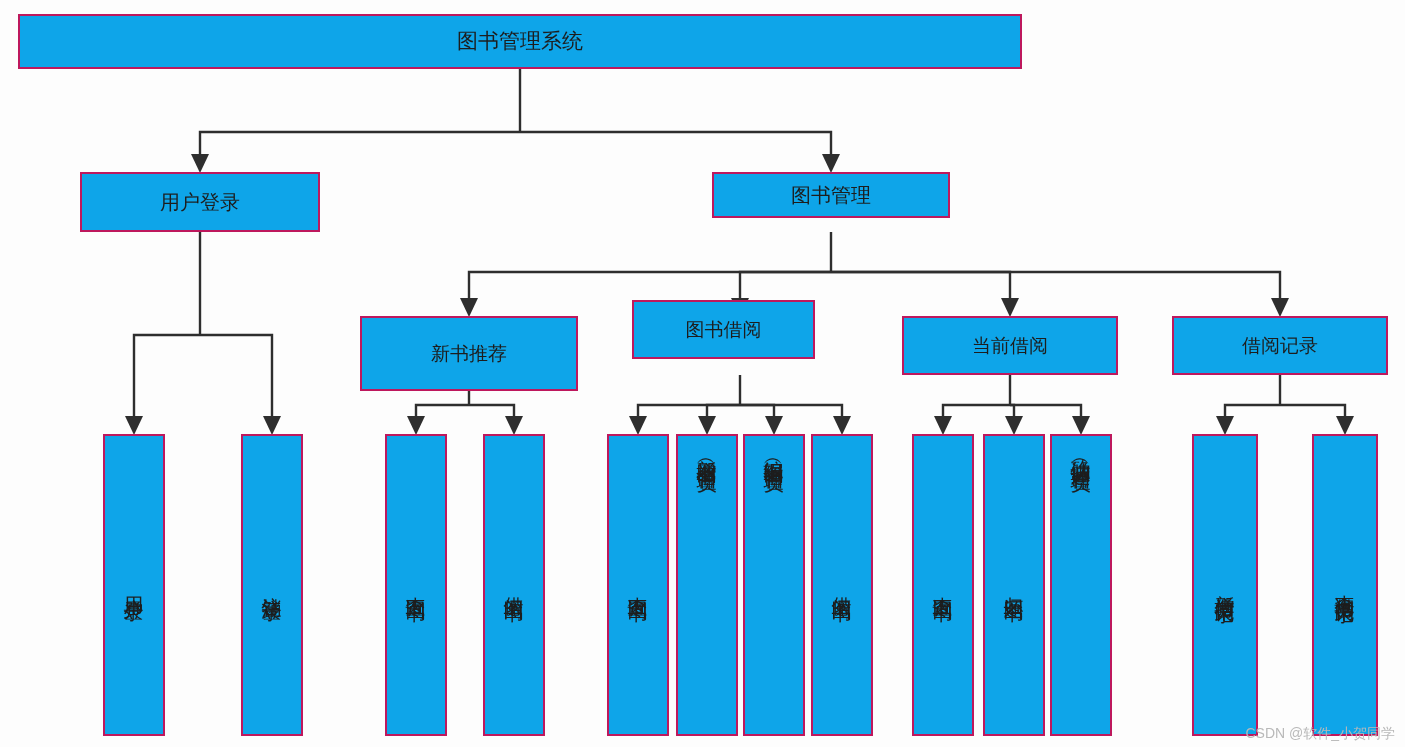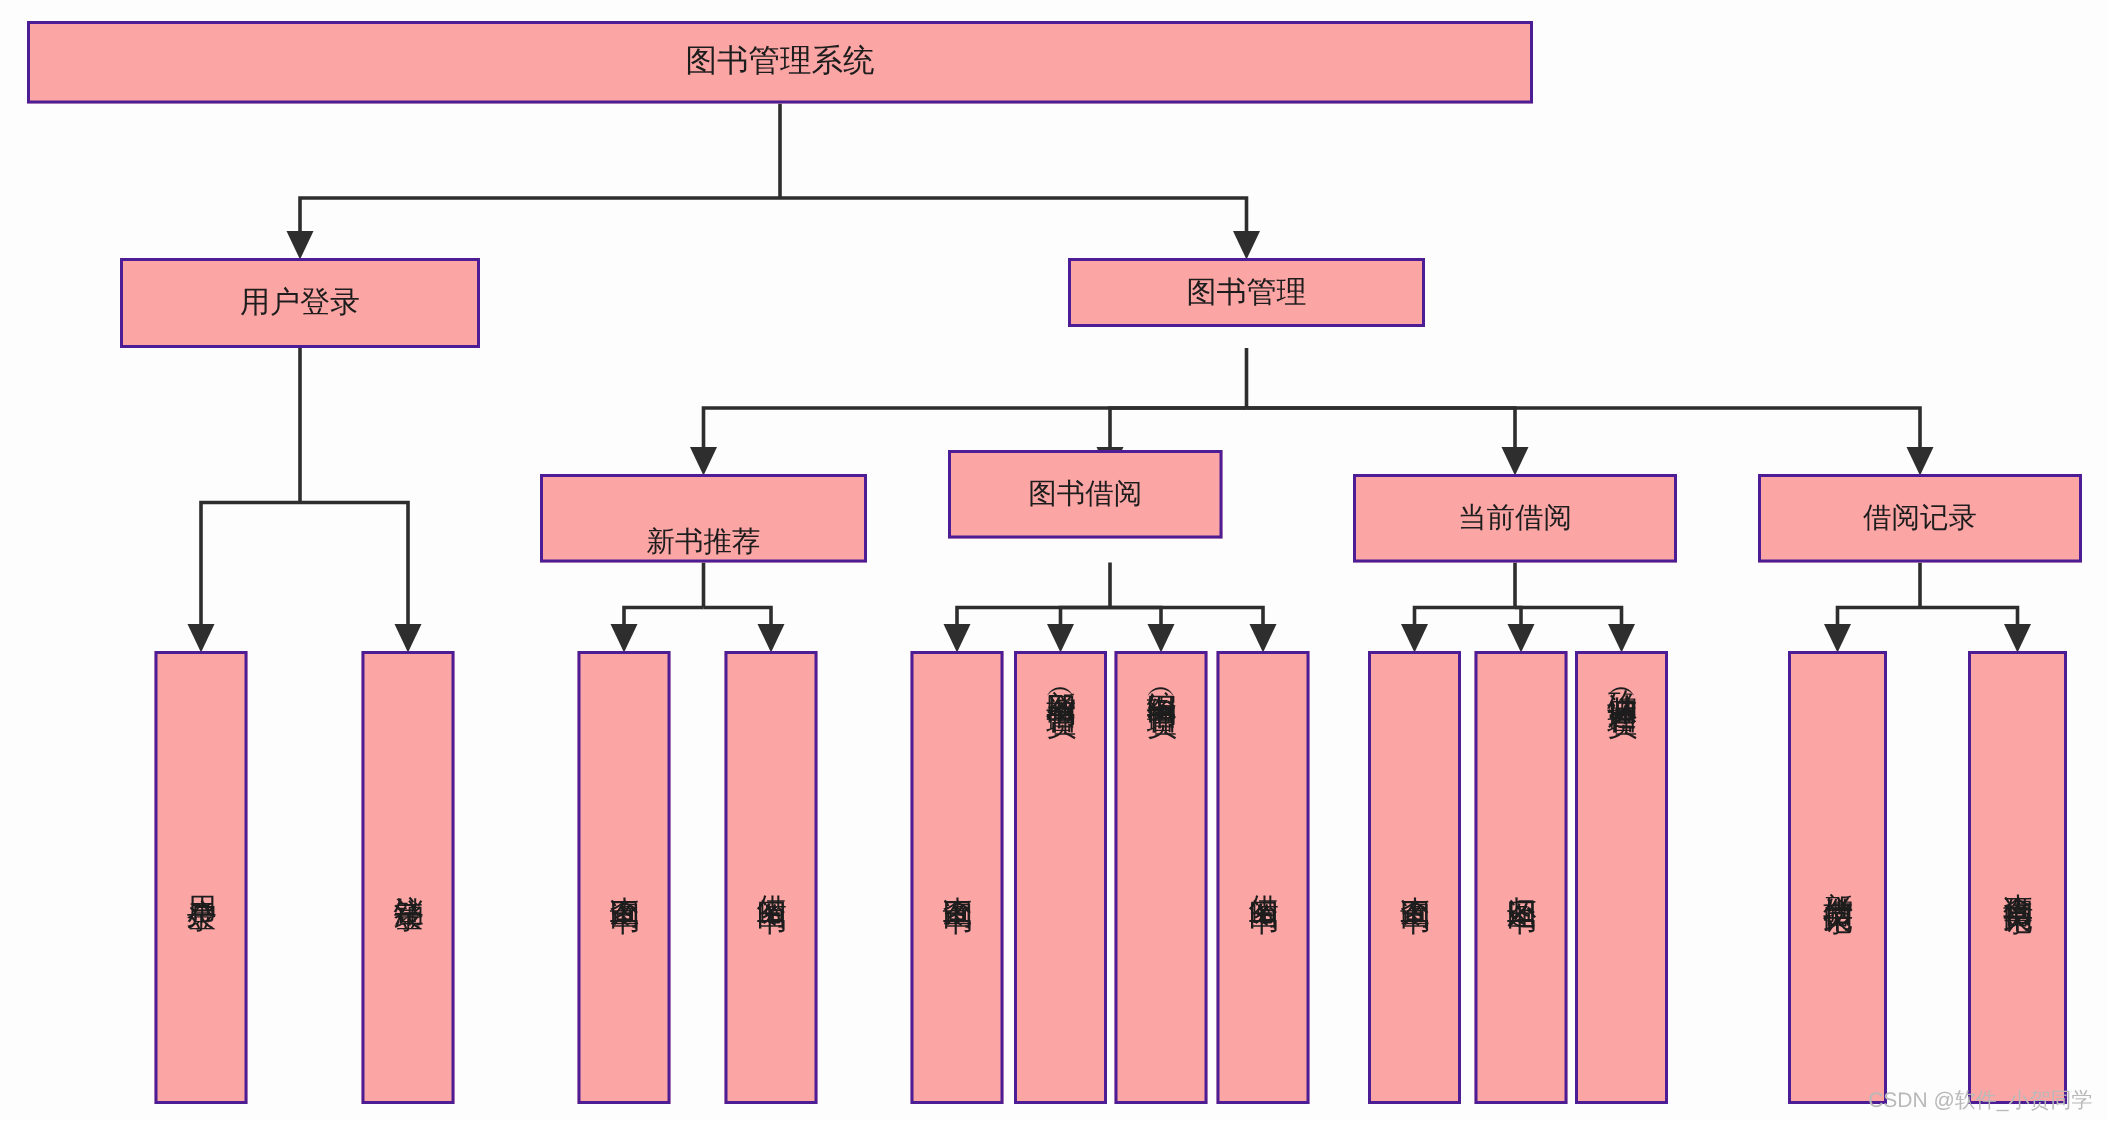--- a/index.html
+++ b/index.html
@@ -13,22 +13,22 @@
   #canvas {
     position: relative;
     width: 1405px;
     height: 747px;
     background: #fdfdfd;
     overflow: hidden;
   }
   .node {
     position: absolute;
     box-sizing: border-box;
-    background: #fca5a5;
-    border: 2px solid #4c1d95;
+    background: #0ea5e9;
+    border: 2px solid #be185d;
     display: flex;
     align-items: center;
     justify-content: center;
   }
   .node-label {
     color: #1d1d1d;
     text-align: center;
     line-height: 1.15;
     white-space: nowrap;
   }
@@ -169,21 +169,21 @@
   <div id="node-layer">
       <div class="node root" style="left: 18px; top: 14px; width: 1004px; height: 55px;">
         <span class="node-label">图书管理系统</span>
       </div>
       <div class="node level1" style="left: 80px; top: 172px; width: 240px; height: 60px;">
         <span class="node-label">用户登录</span>
       </div>
       <div class="node level1" style="left: 712px; top: 172px; width: 238px; height: 46px;">
         <span class="node-label">图书管理</span>
       </div>
-      <div class="node level2" style="left: 360px; top: 316px; width: 218px; height: 59px; align-items: flex-end;">
+      <div class="node level2" style="left: 360px; top: 316px; width: 218px; height: 75px;">
         <span class="node-label">新书推荐</span>
       </div>
       <div class="node level2" style="left: 632px; top: 300px; width: 183px; height: 59px;">
         <span class="node-label">图书借阅</span>
       </div>
       <div class="node level2" style="left: 902px; top: 316px; width: 216px; height: 59px;">
         <span class="node-label">当前借阅</span>
       </div>
       <div class="node level2" style="left: 1172px; top: 316px; width: 216px; height: 59px;">
         <span class="node-label">借阅记录</span>

